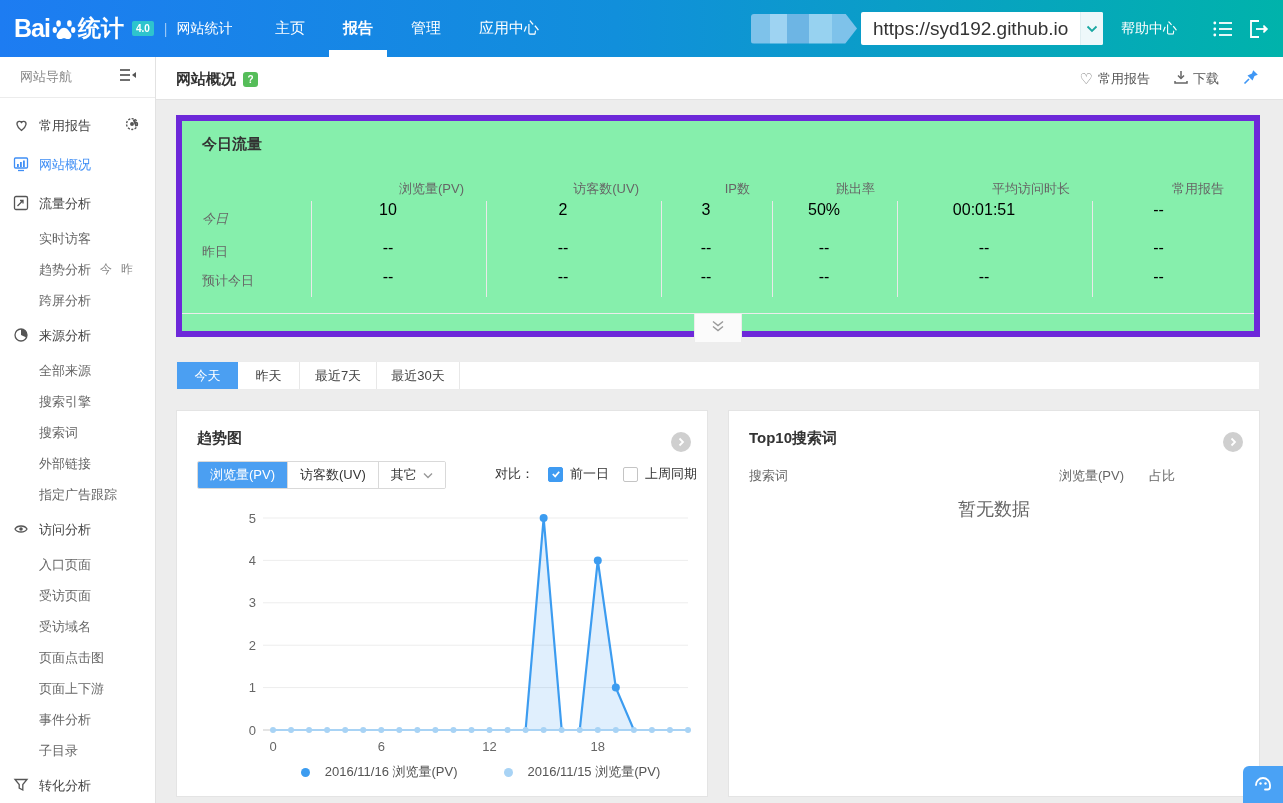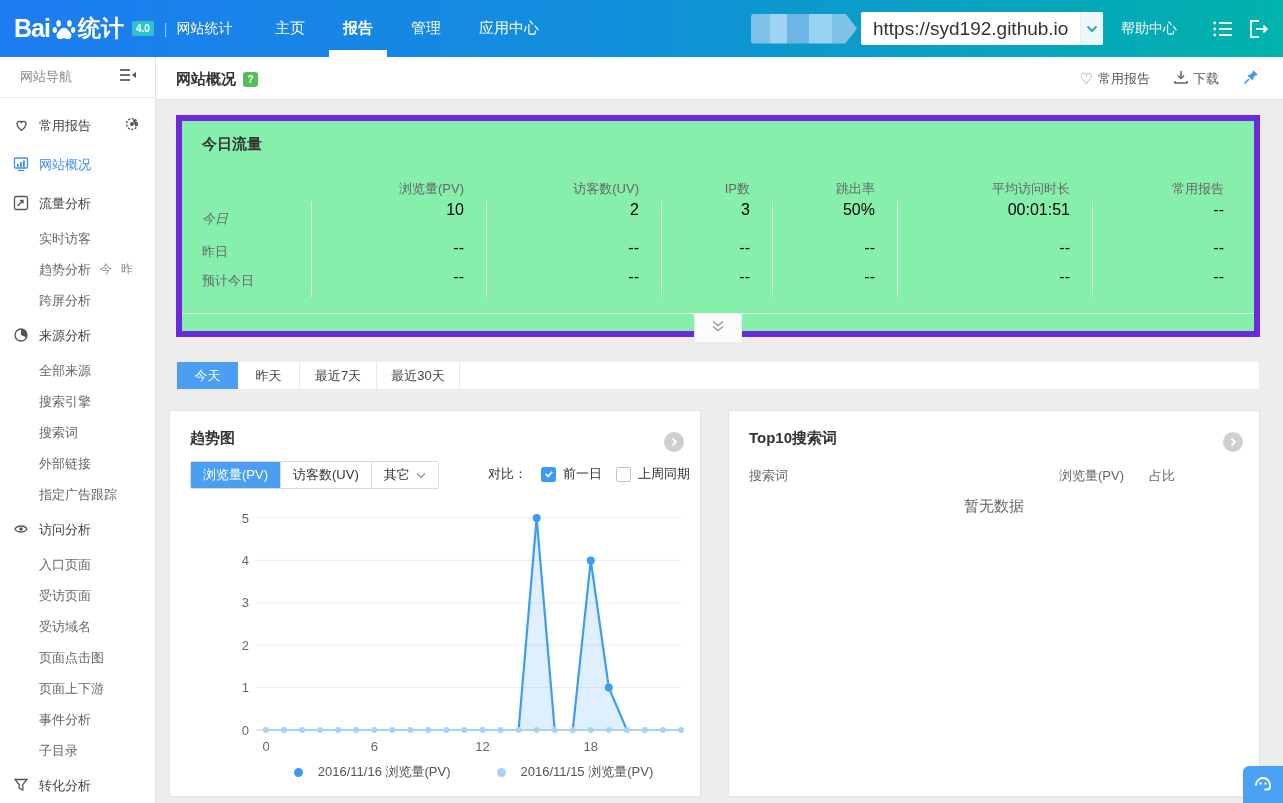--- a/index.html
+++ b/index.html
@@ -71,34 +71,34 @@
   .card-title { position:absolute; left:20px; top:14px; font-size:15px; font-weight:bold; color:#333; }
 
   .traffic-table { position:absolute; left:20px; top:56px; width:1044px;
     display:grid; grid-template-columns:109px 175px 175px 111px 125px 195px 154px;
     grid-auto-rows:auto; }
   .tt-h { height:24px; line-height:24px; font-size:13px; color:#666; text-align:right; padding-right:22px; }
   .tt-label { font-size:13px; color:#666; text-align:left; }
   .tt-cell { text-align:right; padding-right:22px; }
   .row1 .tt-cell, .row1 .tt-label { height:38px; line-height:34px;font-style:italic; }
   .rown .tt-cell, .rown .tt-label { height:29px; line-height:24px; }
-  .tt-cell.bordered { border-left:1px solid #e9e9e9; }
+  .tt-cell.bordered { border-left:1px solid #e9e9e9;text-align:center; }
   .expand-strip { position:absolute; left:0; right:0; top:192px; height:29px; border-top:1px solid #ececec; }
   .expand-btn { position:absolute; left:50%; margin-left:-24px; top:0; width:48px; height:28px;
     background:#fbfbfb; border-left:1px solid #ececec; border-right:1px solid #ececec;
     display:flex; align-items:center; justify-content:center; cursor:pointer; }
 
   .tabbar { position:absolute; left:20px; top:261px; width:1084px; height:29px;
     background:#fff; border:1px solid #ececec; display:flex; }
   .dtab { height:100%; display:flex; align-items:center; justify-content:center;
     font-size:13px; color:#444; border-right:1px solid #e8e8e8; cursor:pointer; background:#fff; }
   .dtab.active { background:#4b9ff2; color:#fff; border-right:none; }
 
   .panel { position:absolute; top:310px; height:387px; background:#fff; border:1px solid #e4e4e4; }
-  .trend-panel { left:13px; width:532px; }
+  .trend-panel { left:20px; width:532px; }
   .search-panel { left:572px; width:532px; }
   .p-title { position:absolute; left:20px; top:18px; font-size:15px; font-weight:bold; color:#333; }
   .circle-btn { position:absolute; right:16px; top:21px; width:20px; height:20px; border-radius:50%;
     background:#cfcfcf; display:flex; align-items:center; justify-content:center; cursor:pointer; }
 
   .metric-group { position:absolute; left:20px; top:50px; display:flex;
     border:1px solid #d9d9d9; border-radius:2px; overflow:hidden; }
   .mbtn { height:26px; line-height:26px; padding:0 12px; font-size:13px; color:#333;
     background:#fff; border-left:1px solid #d9d9d9; cursor:pointer; display:flex; align-items:center; gap:6px; }
   .mbtn:first-child { border-left:none; }
@@ -115,21 +115,21 @@
   .legend { position:absolute; left:96px; top:352px; width:415px; display:flex;
     justify-content:center; gap:46px; }
   .legend .li { display:flex; align-items:center; gap:15px; font-size:13px; color:#555; cursor:pointer; }
   .legend .dot { width:9px; height:9px; border-radius:50%; }
 
   .ts-cols { position:absolute; left:20px; top:56px; right:84px; display:flex;
     font-size:13px; color:#666; }
   .ts-cols .c1 { flex:1; }
   .ts-cols .c3 { margin-left:25px; }
   .ts-empty { position:absolute; left:0; right:0; top:86px; text-align:center;
-    font-size:15px; color:#666; }
+    font-size:18px; color:#666; }
 
   .float-btn { position:absolute; right:0; bottom:0; width:40px; height:37px;
     background:#4aa2f5; border-radius:6px 0 0 0; display:flex; align-items:center;
     justify-content:center; cursor:pointer; z-index:9; }
 </style>
 </head>
 <body>
 
 <div class="topbar">
   <div class="brand">

